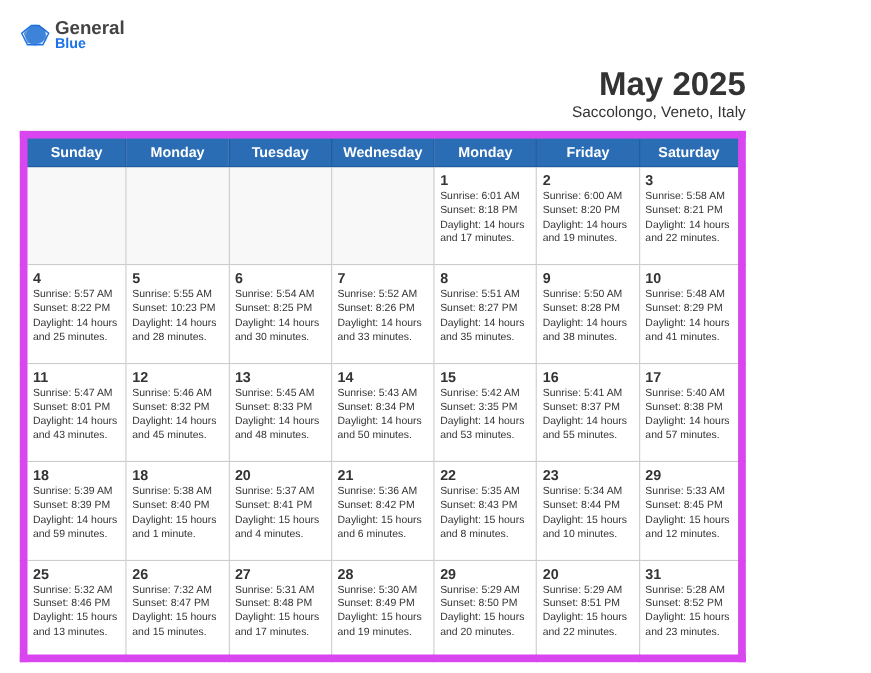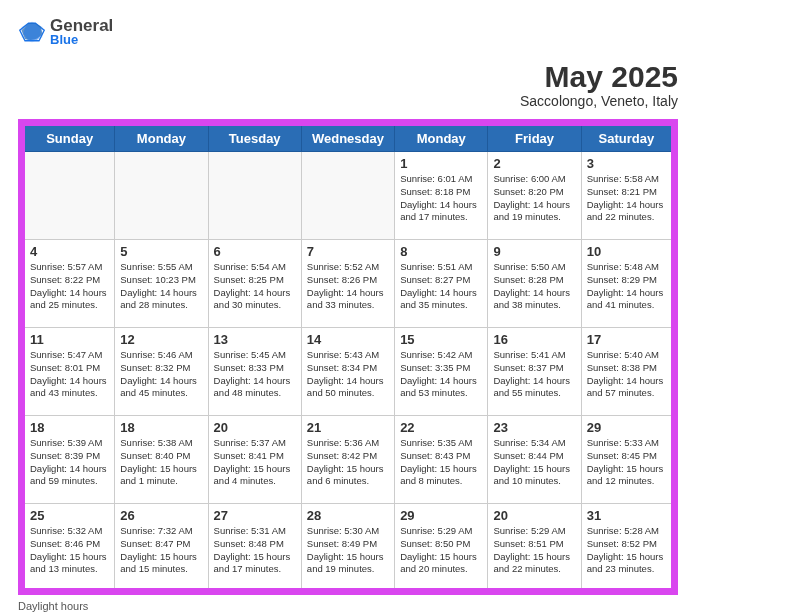--- a/index.html
+++ b/index.html
@@ -357,16 +357,13 @@
             <span class="day-num">31</span>
             <div class="day-info">Sunrise: 5:28 AM
 Sunset: 8:52 PM
 Daylight: 15 hours
 and 23 minutes.</div>
           </td>
         </tr>
       </tbody>
   </table>
 
-  <div class="footer-note">
-    <span>Daylight hours</span>
-  </div>
 </div>
 
 </body></html>

